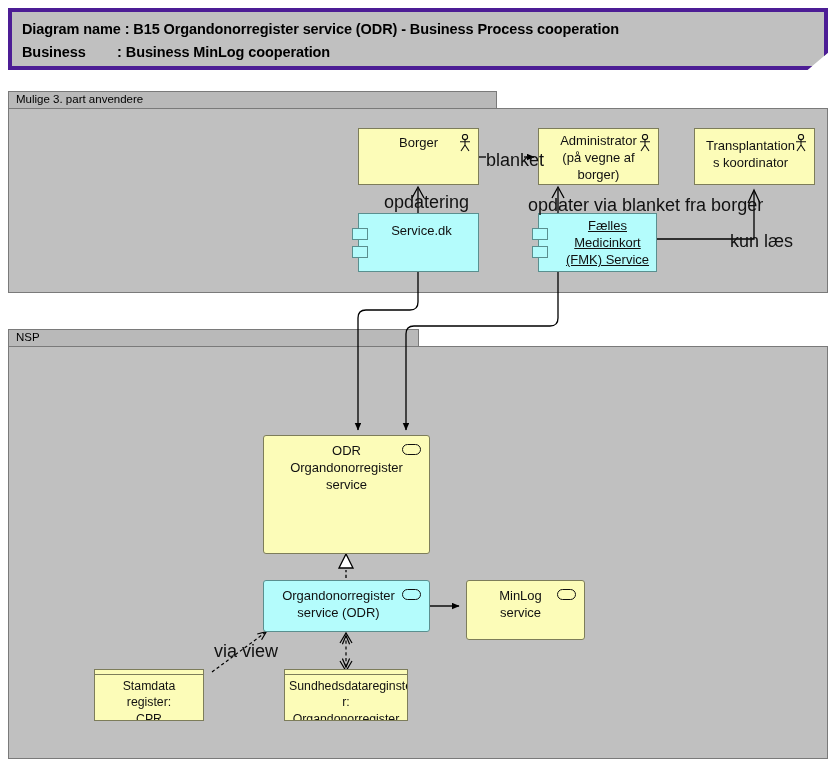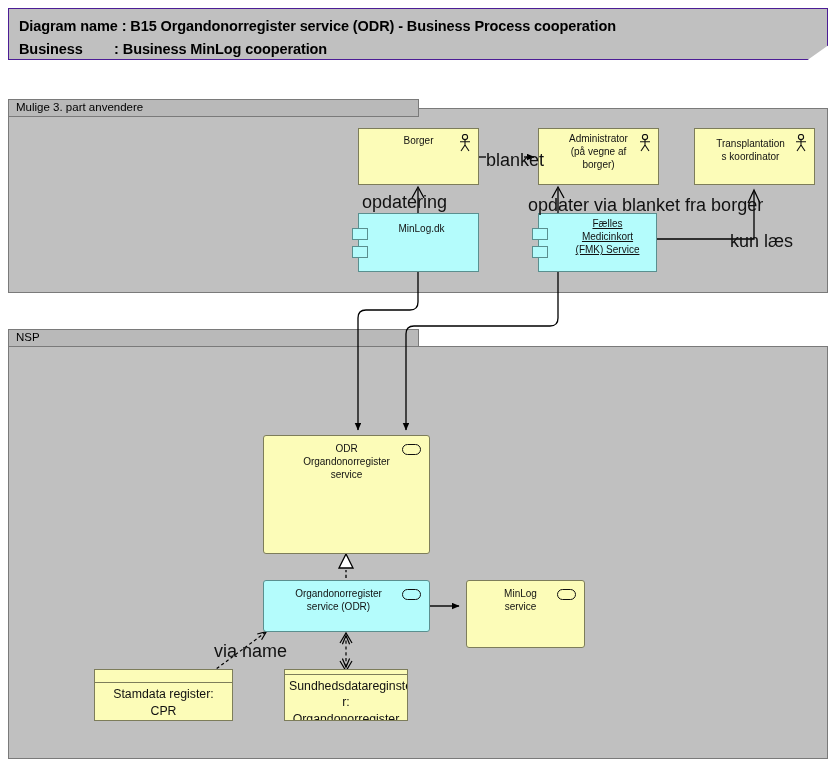--- a/index.html
+++ b/index.html
@@ -17,23 +17,23 @@
     background: #ffffff;
     overflow: hidden;
   }
 
   
   .title-banner {
     position: absolute;
     left: 8px;
     top: 8px;
     width: 820px;
-    height: 52px;
+    height: 62px;
     background: #c0c0c0;
-    border: 1px solid #4c1d95;
+    border: 4px solid #4c1d95;
     box-sizing: border-box;
     clip-path: polygon(0 0, 100% 0, 100% 72%, 97.5% 100%, 0 100%);
     padding-left: 10px;
   }
   .title-line {
     position: absolute;
     left: 10px;
     font-weight: bold;
     font-size: 14.5px;
     color: #000000;
@@ -80,21 +80,21 @@
     position: absolute;
     box-sizing: border-box;
     border: 1px solid #6e6e4e;
     display: flex;
     align-items: flex-start;
     justify-content: center;
     z-index: 5;
   }
   .node-label {
     text-align: center;
-    font-size: 10px;
+    font-size: 13px;
     color: #111111;
     line-height: 1.32;
     padding: 5px 20px 0 20px;
     white-space: pre-line;
     width: 100%;
     box-sizing: border-box;
   }
 
   
   .actor-box {
@@ -212,21 +212,21 @@
 
 <div id="canvas">
 
   <div class="title-banner">
     <div class="title-line l1"><span class="title-key">Diagram name :</span><span> B15 Organdonorregister service (ODR) - Business Process cooperation</span></div>
     <div class="title-line l2"><span class="title-key">Business</span><span>        : Business MinLog cooperation</span></div>
   </div>
 
   <div class="group">
     <div class="group-body" style="left:8px; top:108px; width:820px; height:185px;"></div>
-    <div class="group-tab" style="left:8px; top:99px; width:411px;padding-left:20px;">
+    <div class="group-tab" style="left:8px; top:91px; width:489px;padding-left:20px;">
       <span class="group-tab-label">Mulige 3. part anvendere</span>
     </div>
   </div>
 
   <div class="group">
     <div class="group-body" style="left:8px; top:346px; width:820px; height:413px;"></div>
     <div class="group-tab" style="left:8px; top:329px; width:411px;padding-left:25px;">
       <span class="group-tab-label">NSP</span>
     </div>
   </div>
@@ -307,24 +307,24 @@
     <g>
       <path d="M552,198 L558,187 L564,198" fill="none" stroke="#000000" stroke-width="1.3"></path>
     </g>
 
     <g>
       <path d="M748,203 L754,190 L760,203" fill="none" stroke="#000000" stroke-width="1.3"></path>
     </g>
   </svg>
 
   <div class="edge-label" style="left:486px; top:150px;">blanket</div>
-  <div class="edge-label" style="left:362px; top:192px;">opdatering</div>
+  <div class="edge-label" style="left:384px; top:192px;">opdatering</div>
   <div class="edge-label" style="left:528px; top:195px;">opdater via blanket fra borger</div>
   <div class="edge-label" style="left:730px; top:231px;">kun læs</div>
-  <div class="edge-label" style="left:214px; top:641px;">via name</div>
+  <div class="edge-label" style="left:214px; top:641px;">via view</div>
 
   <div class="node actor-box" style="left:358px; top:128px; width:121px; height:57px;">
     <span class="node-label">Borger</span>
     <svg class="icon-actor" viewBox="0 0 14 18">
       <circle cx="7" cy="3" r="2.6" fill="none" stroke="#111" stroke-width="1.1"></circle>
       <path d="M7,5.8 L7,11 M2,7.8 L12,7.8 M7,11 L3,17 M7,11 L11,17" fill="none" stroke="#111" stroke-width="1.1"></path>
     </svg>
   </div>
 
   <div class="node actor-box" style="left:538px; top:128px; width:121px; height:57px;">
@@ -340,21 +340,21 @@
   <div class="node actor-box" style="left:694px; top:128px; width:121px; height:57px;">
     <span class="node-label" style="padding-left:8px; padding-right:16px; padding-top:8px;">Transplantation
 s koordinator</span>
     <svg class="icon-actor" viewBox="0 0 14 18">
       <circle cx="7" cy="3" r="2.6" fill="none" stroke="#111" stroke-width="1.1"></circle>
       <path d="M7,5.8 L7,11 M2,7.8 L12,7.8 M7,11 L3,17 M7,11 L11,17" fill="none" stroke="#111" stroke-width="1.1"></path>
     </svg>
   </div>
 
   <div class="node component-box" style="left:358px; top:213px; width:121px; height:59px;">
-    <span class="node-label" style="padding-top:8px; padding-left:26px;">MinLog.dk</span>
+    <span class="node-label" style="padding-top:8px; padding-left:26px;">Service.dk</span>
     <div class="icon-component-tabs">
       <div class="comp-tab t1"></div>
       <div class="comp-tab t2"></div>
     </div>
   </div>
 
   <div class="node component-box" style="left:538px; top:213px; width:119px; height:59px;">
     <span class="node-label" style="padding-top:3px; padding-left:24px; padding-right:4px;text-decoration:underline;">Fælles
 Medicinkort
 (FMK) Service</span>
@@ -370,27 +370,27 @@
 service</span>
     <div class="icon-service"></div>
   </div>
 
   <div class="node service-box service-cyan" style="left:263px; top:580px; width:167px; height:52px;">
     <span class="node-label" style="padding-top:6px; padding-left:6px; padding-right:22px;">Organdonorregister
 service (ODR)</span>
     <div class="icon-service"></div>
   </div>
 
-  <div class="node service-box service-yellow" style="left:466px; top:580px; width:119px; height:68px;">
+  <div class="node service-box service-yellow" style="left:466px; top:580px; width:119px; height:60px;">
     <span class="node-label" style="padding-top:6px; padding-left:6px; padding-right:16px;">MinLog
 service</span>
     <div class="icon-service"></div>
   </div>
 
-  <div class="node data-box" style="left:94px; top:669px; width:139px; height:52px;">
+  <div class="node data-box" style="left:94px; top:669px; width:110px; height:52px;">
     <div class="data-header"></div>
     <div class="data-label">Stamdata register:
 CPR</div>
   </div>
 
   <div class="node data-box" style="left:284px; top:669px; width:124px; height:52px;">
     <div class="data-header"></div>
     <div class="data-label">Sundhedsdatareginste
 r:
 Organdonorregister</div>

